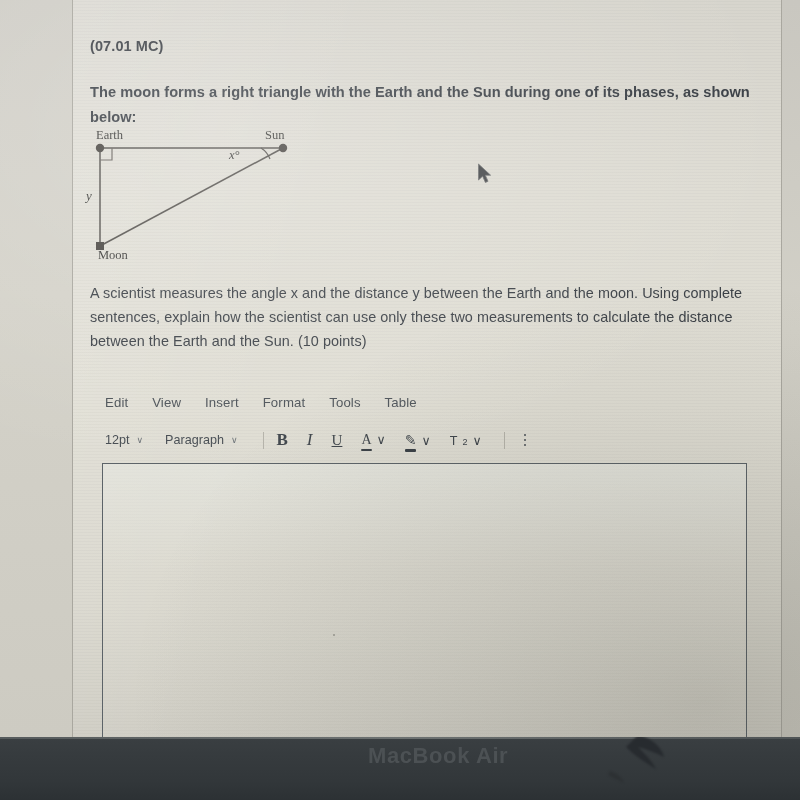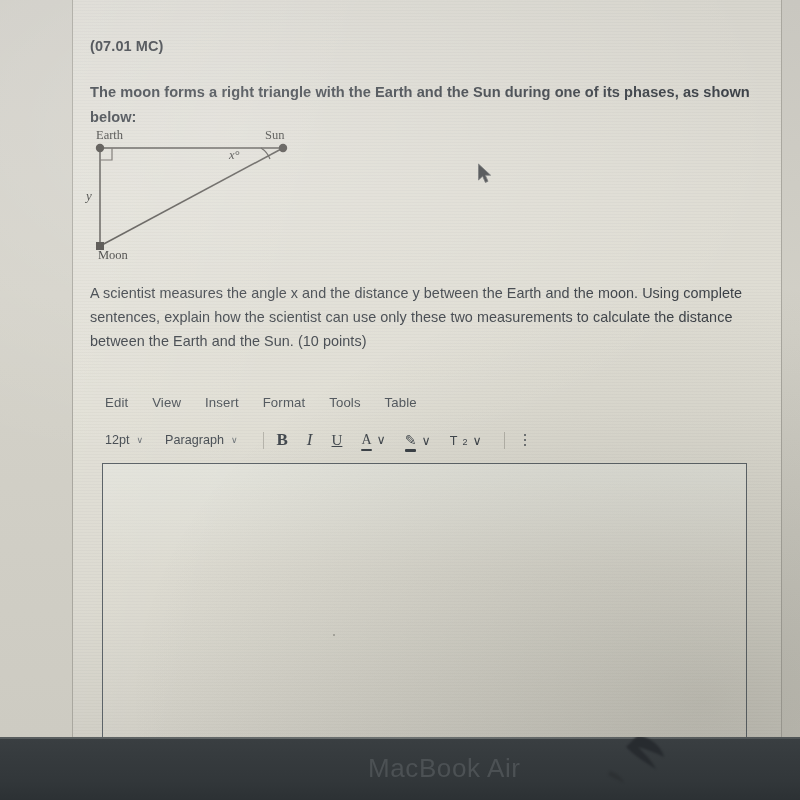--- a/index.html
+++ b/index.html
@@ -262,25 +262,26 @@
     left: 0;
     top: 737px;
     width: 800px;
     height: 63px;
     background: linear-gradient(180deg,#3a3f42 0%, #363b3e 30%, #32373a 70%, #2c3134 100%);
     overflow: hidden;
   }
   #bezel-brand {
     position: absolute;
     left: 368px;
-    top: 16px;
-    font-size: 26px;
+    top: 6px;
+    font-size: 22px;
     letter-spacing: .6px;
     color: #4c5154;
     font-family: "Liberation Sans", sans-serif;
+    font-weight: bold;
   }
   #bezel-blur {
     position: absolute;
     left: 598px;
     top: -4px;
     width: 70px;
     height: 60px;
     z-index: 2;
     filter: blur(1.1px);
     opacity: .85;

